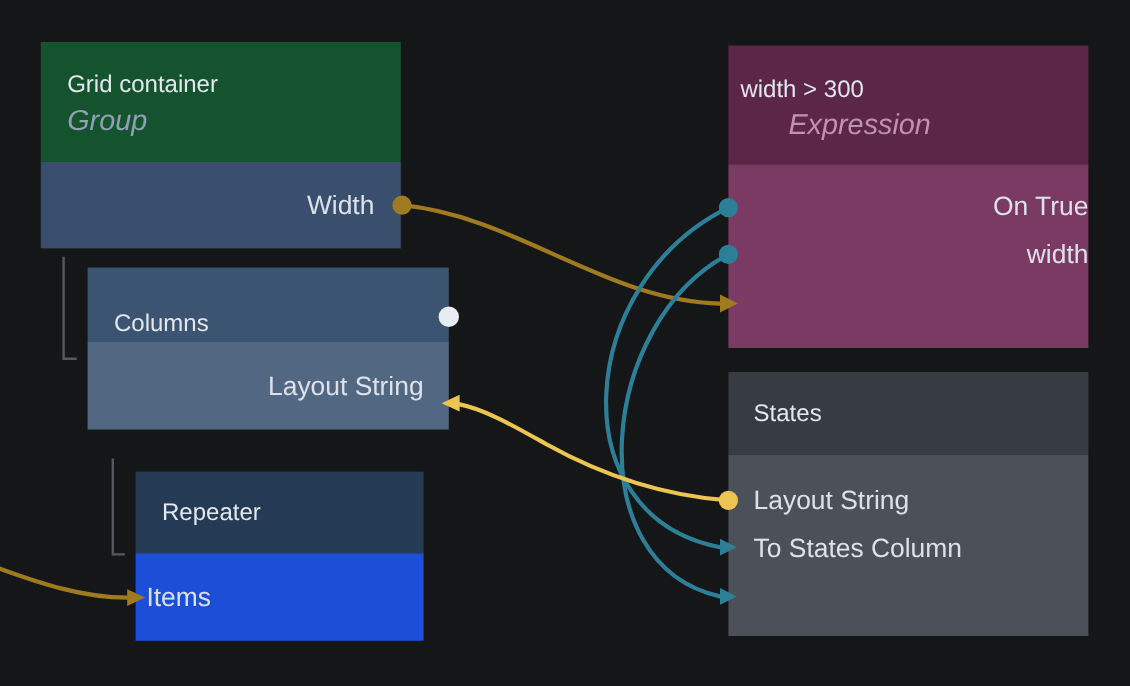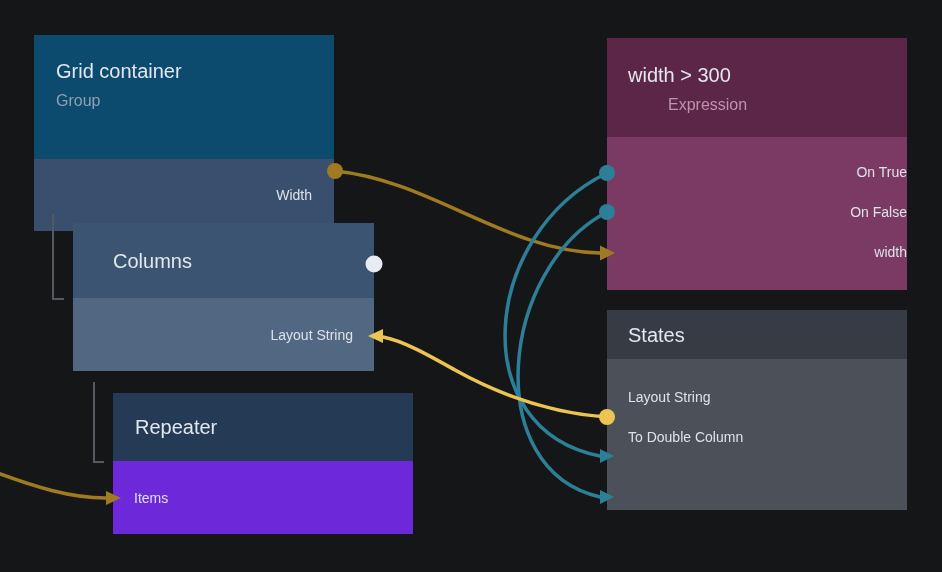--- a/index.html
+++ b/index.html
@@ -6,49 +6,49 @@
   #canvas{
     position:relative;width:942px;height:572px;overflow:hidden;
     background:#151618;
     font-family:"Liberation Sans", sans-serif;
     -webkit-font-smoothing:antialiased;
   }
   .node{position:absolute;z-index:1;}
   .node .hdr{box-sizing:border-box;}
   .node .body{box-sizing:border-box;}
   .title{font-size:20px;color:#e3e7ee;line-height:30px;white-space:nowrap;}
-  .subtitle{font-size:16px;line-height:30px;white-space:nowrap;}
-  .portlabel{font-size:14px;color:#dde2ea;white-space:nowrap;}
+  .subtitle{font-size:24px;line-height:30px;white-space:nowrap;font-style:italic;}
+  .portlabel{font-size:22px;color:#dde2ea;white-space:nowrap;}
 
   
   #node-grid{left:34px;top:35px;width:300px;}
-  #node-grid .hdr{height:124px;background:#0c4a6e;padding:21px 22px 0 22px;}
+  #node-grid .hdr{height:100px;background:#14532d;padding:21px 22px 0 22px;}
   #node-grid .subtitle{color:#8fa0b4;}
   #node-grid .body{height:72px;background:#3a4f6d;display:flex;align-items:center;justify-content:flex-end;padding-right:22px;}
 
   
   #node-columns{left:73px;top:223px;width:301px;}
-  #node-columns .hdr{height:75px;background:#3b5471;display:flex;align-items:center;padding-left:40px;}
+  #node-columns .hdr{height:62px;background:#3b5471;display:flex;align-items:flex-end;padding-left:22px;}
   #node-columns .body{height:73px;background:#526781;display:flex;align-items:center;justify-content:flex-end;padding-right:21px;}
 
   
-  #node-repeater{left:113px;top:393px;width:300px;}
+  #node-repeater{left:113px;top:393px;width:240px;}
   #node-repeater .hdr{height:68px;background:#253b55;display:flex;align-items:center;padding-left:22px;}
-  #node-repeater .body{height:73px;background:#6d28d9;display:flex;align-items:center;padding-left:21px;}
+  #node-repeater .body{height:73px;background:#1d4ed8;display:flex;align-items:center;padding-left:9px;}
 
   
   #node-expression{left:607px;top:38px;width:300px;}
-  #node-expression .hdr{height:99px;background:#5c2648;padding:22px 0 0 21px;}
+  #node-expression .hdr{height:99px;background:#5c2648;padding:22px 0 0 10px;}
   #node-expression .subtitle{color:#bf93ae;margin-left:40px;}
   #node-expression .body{height:153px;background:#7a3a63;padding:15px 0 0 21px;text-align:right;}
   .portrow{height:40px;line-height:40px;}
 
   
   #node-states{left:607px;top:310px;width:300px;}
-  #node-states .hdr{height:49px;background:#373b44;display:flex;align-items:center;padding-left:21px;}
+  #node-states .hdr{height:69px;background:#373b44;display:flex;align-items:center;padding-left:21px;}
   #node-states .body{height:151px;background:#4c5058;padding:18px 0 0 21px;}
 
   
   #wires{position:absolute;left:0;top:0;z-index:2;pointer-events:none;}
   #wires .w{fill:none;stroke-width:3.5px;stroke-linecap:round;}
   #wires .gold{stroke:#a07a20;}
   #wires .yel{stroke:#ecc452;}
   #wires .teal{stroke:#2d7f98;}
   #wires .tree{fill:none;stroke:#55585e;stroke-width:2px;}
   .dot-gold{fill:#a07a20;}
@@ -92,32 +92,31 @@
     </div>
   </div>
 
   <div class="node" id="node-expression">
     <div class="hdr">
       <div class="title">width &gt; 300</div>
       <div class="subtitle">Expression</div>
     </div>
     <div class="body">
       <div class="portrow portlabel">On True</div>
-      <div class="portrow portlabel">On False</div>
       <div class="portrow portlabel">width</div>
     </div>
   </div>
 
   <div class="node" id="node-states">
     <div class="hdr">
       <div class="title">States</div>
     </div>
     <div class="body">
       <div class="portrow portlabel">Layout String</div>
-      <div class="portrow portlabel">To Double Column</div>
+      <div class="portrow portlabel">To States Column</div>
     </div>
   </div>
 
   <svg id="wires" width="942" height="572" viewBox="0 0 942 572">
 
     <path class="tree" d="M53,214 V299 H64"></path>
     <path class="tree" d="M94,382 V462 H104"></path>
 
     <path class="w gold" d="M335,171 C430,180 505,251 600,253"></path>
     <polygon class="ah-gold" points="600,245.5 615,253 600,260.5"></polygon>

